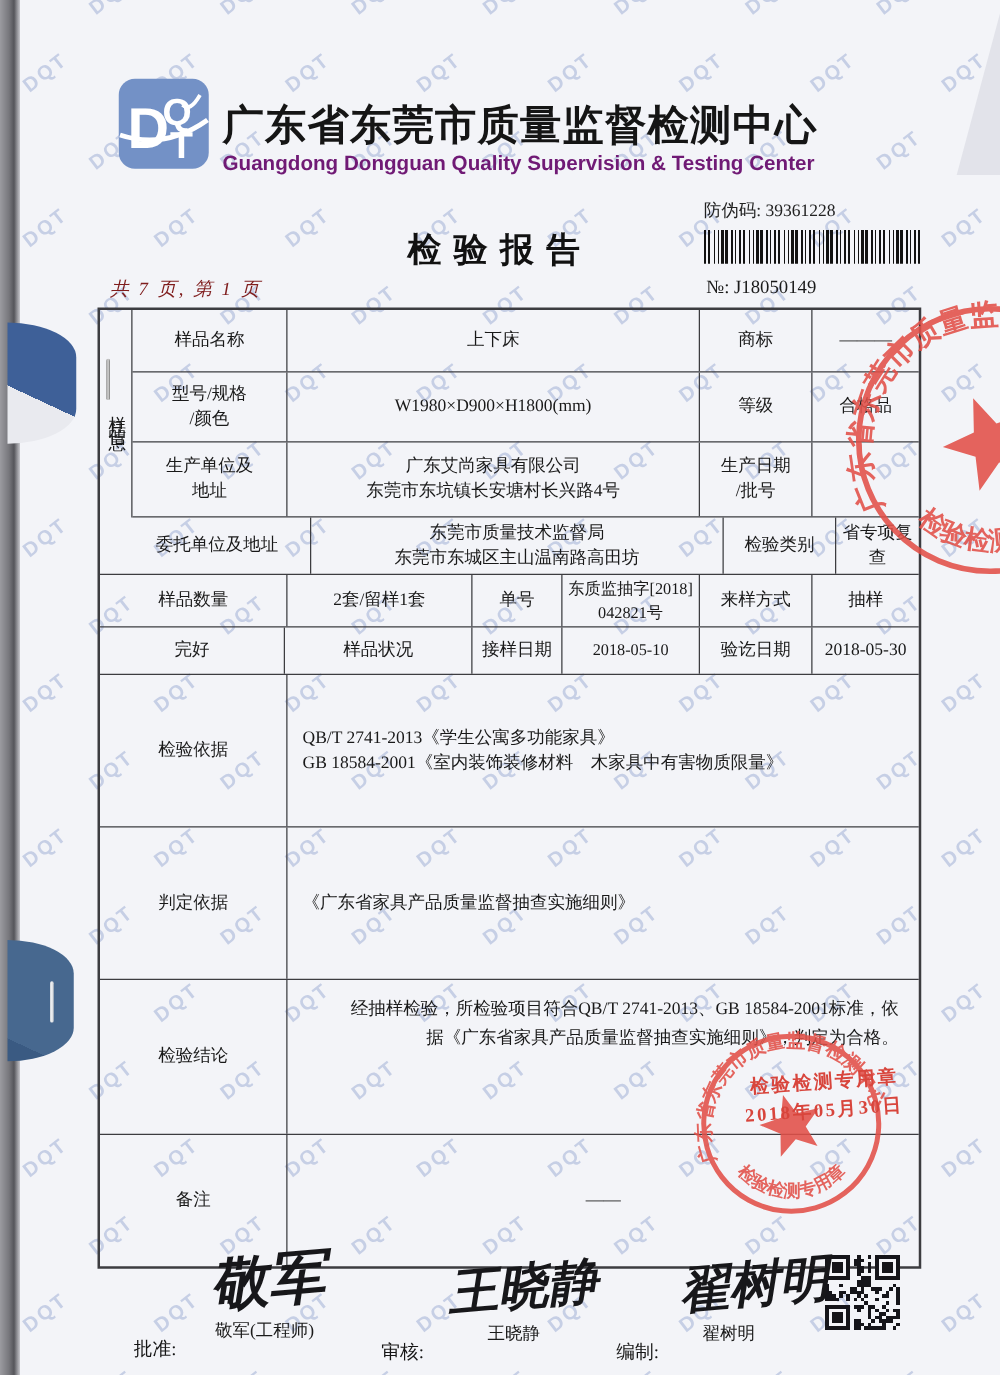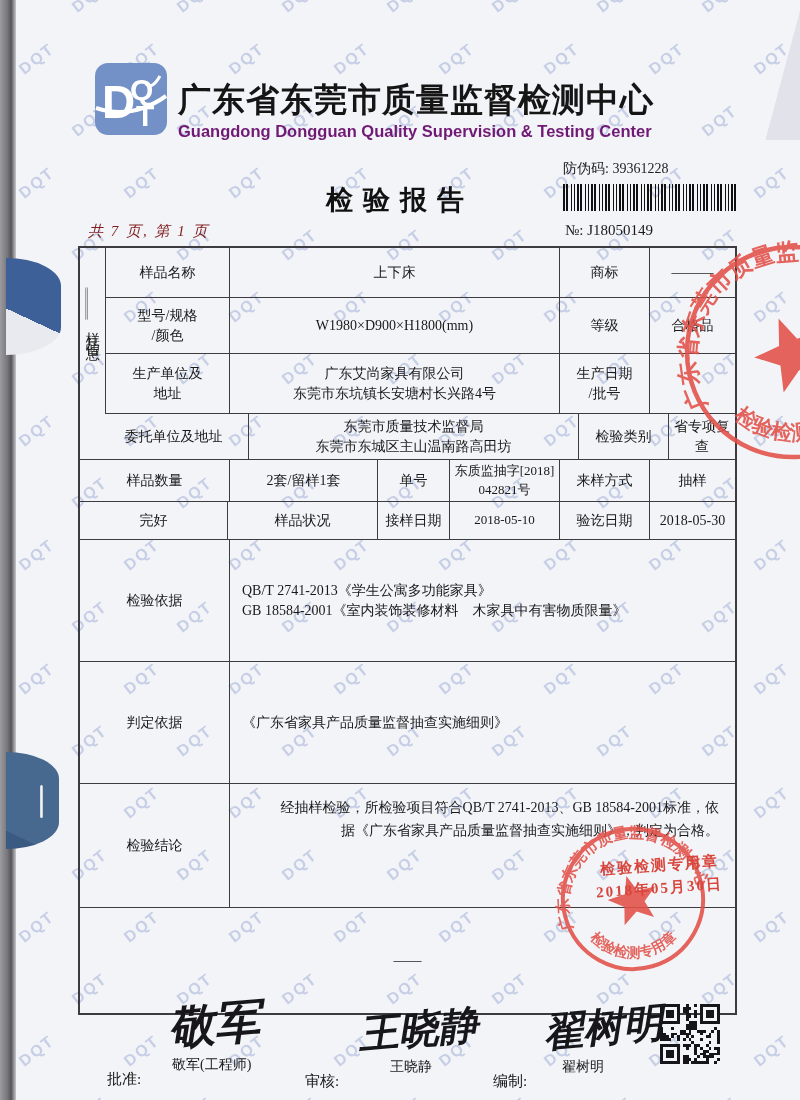--- a/index.html
+++ b/index.html
@@ -299,20 +299,21 @@
     </div>
     <div class="trow h8 bb">
       <div class="cell w-lab4">判定依据</div>
       <div class="cell w-rval last left-al">《广东省家具产品质量监督抽查实施细则》</div>
     </div>
     <div class="trow h9 bb">
       <div class="cell w-lab4">检验结论</div>
       <div class="cell w-rval last cell-block">经抽样检验，所检验项目符合QB/T 2741-2013、GB 18584-2001标准，依据《广东省家具产品质量监督抽查实施细则》，判定为合格。</div>
     </div>
     <div class="trow h10">
+      <div class="cell w-lab4">备注</div>
       <div class="cell w-rval last">——</div>
     </div>
   </div>
 
   <svg class="stamp" style="left:553px;top:819px;transform:rotate(-16deg)" width="160" height="160" viewBox="0 0 160 160">
     <circle cx="80" cy="80" r="70" fill="none" stroke="#e25048" stroke-width="4"></circle>
     <defs>
       <path id="arcTop1" d="M 15 96 A 66 66 0 1 1 145 96" fill="none"></path>
       <path id="arcBot1" d="M 27 104 A 58 58 0 0 0 133 104" fill="none"></path>
     </defs>

